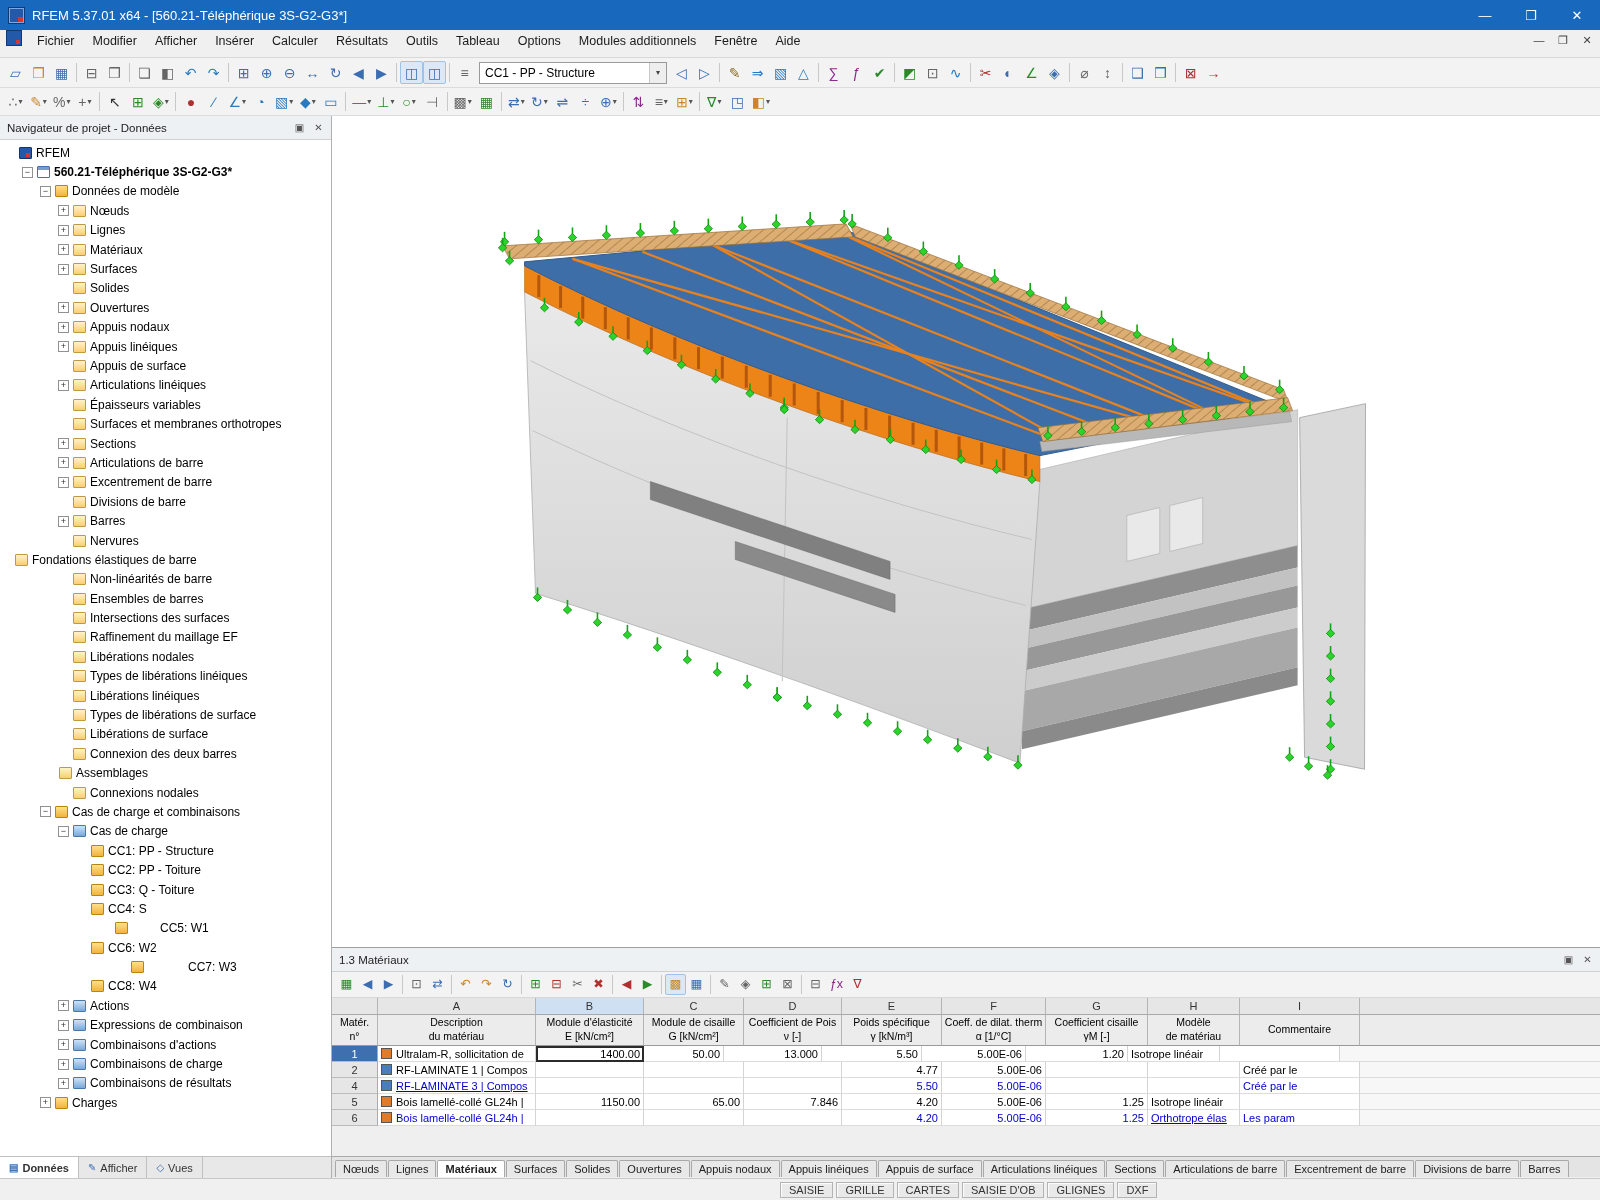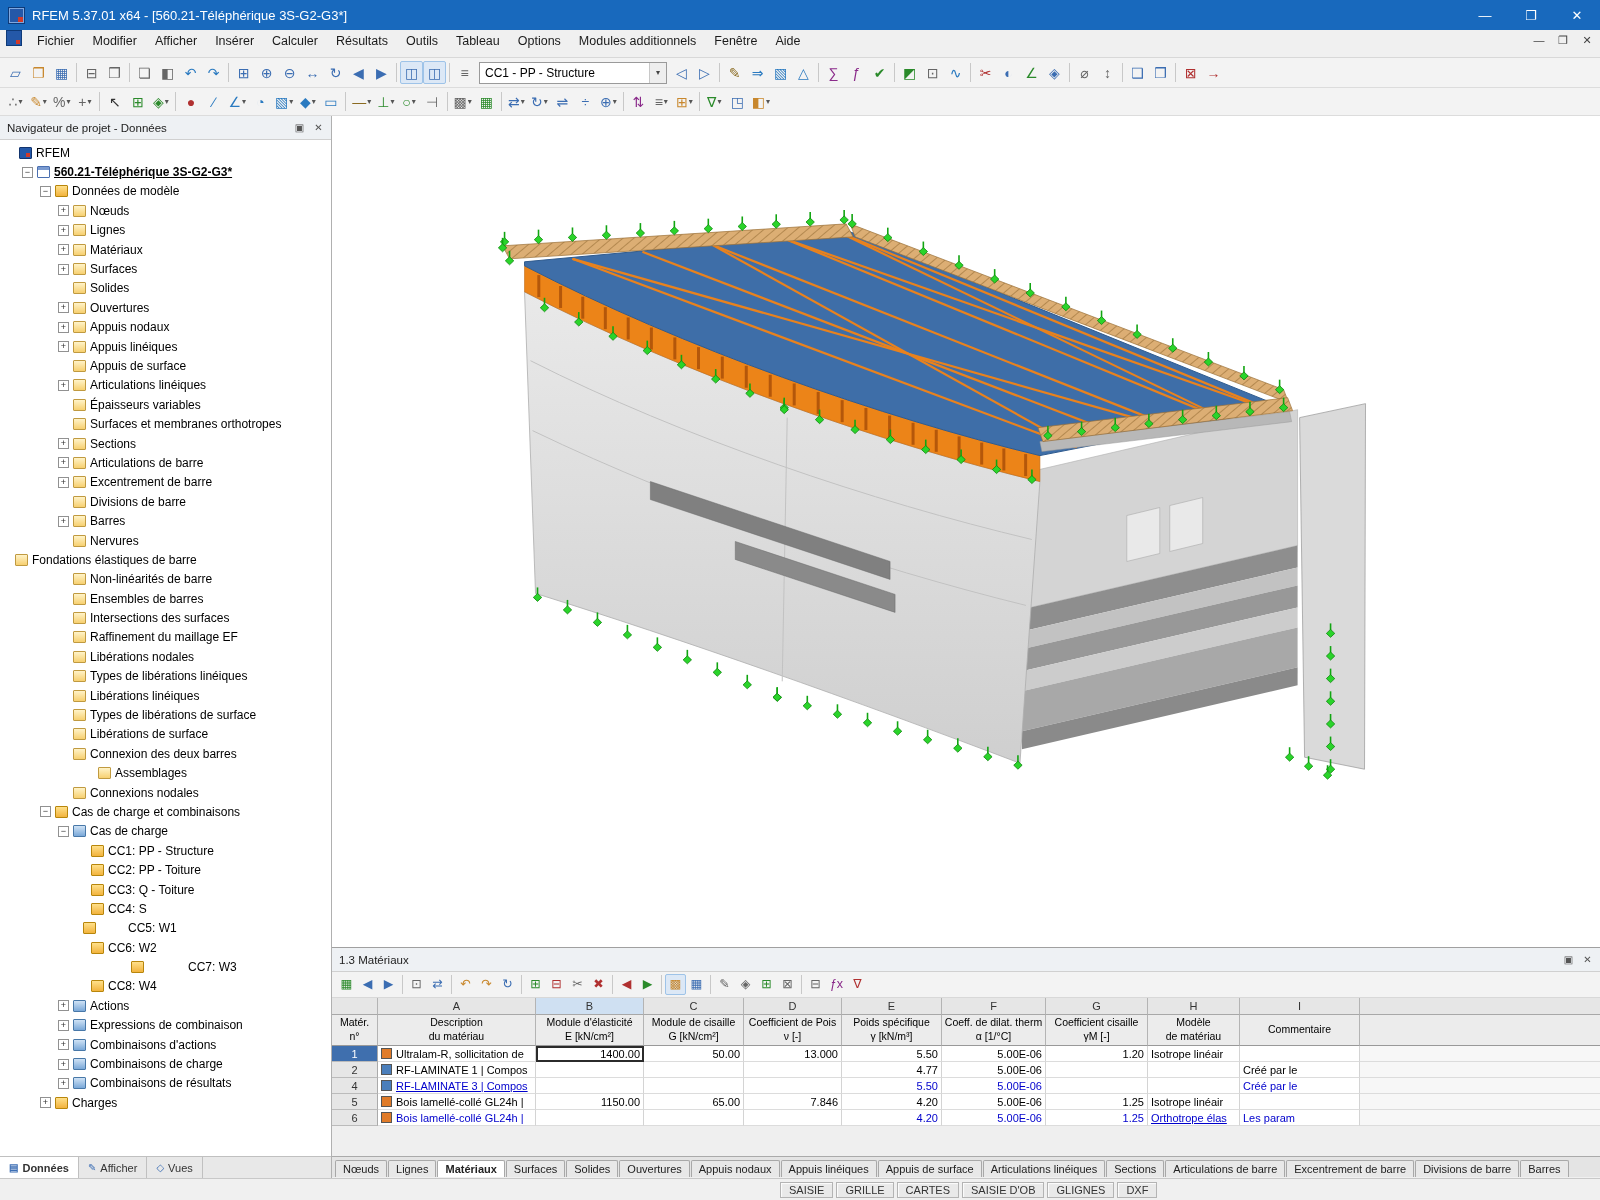--- a/index.html
+++ b/index.html
@@ -43,21 +43,21 @@
   .tree-row { height:19.4px; display:flex; align-items:center; font-size:12px; white-space:nowrap; cursor:default; }
   .expander { width:11px; height:11px; flex:none; border:1px solid #919191; background:#fff; font-size:9px; line-height:8px; text-align:center; margin-right:4px; color:#333; }
   .exp-blank { width:11px; height:11px; flex:none; margin-right:4px; }
   .ticon { width:13px; height:12px; flex:none; margin-right:4px; border-radius:1px; position:relative; }
   .ticon.folder { background:linear-gradient(#ffe08a,#f2b33d); border:1px solid #b8860b; }
   .ticon.leaf { background:linear-gradient(#fff3c8,#f7d070); border:1px solid #c09a40; }
   .ticon.cc { background:linear-gradient(#cfe2f5,#7aa8d8); border:1px solid #4878a8; }
   .ticon.rfem { background:#2458a8; border:1px solid #12346e; }
   .ticon.rfem::after { content:""; position:absolute; right:1px; bottom:1px; width:4px; height:4px; background:#d03a2a; }
   .ticon.model { background:#fff; border:1px solid #4a6fb0; box-shadow:inset 0 3px 0 #7a9ad0; }
-  .tree-label.bold { font-weight:bold;text-decoration:underline; }
+  .tree-label.bold { font-weight:bold; }
 
   .nav-tabs { height:22px; display:flex; background:#e8e8e8; border-top:1px solid #c0c0c0; }
   .nav-tab { display:flex; align-items:center; gap:4px; padding:0 9px; font-size:11px; border-right:1px solid #c0c0c0; color:#333; }
   .nav-tab.active { background:#fff; font-weight:bold; }
   .nav-tab .nt-ico { font-size:10px; color:#3c6eb4; }
 
   .right-area { flex:1; display:flex; flex-direction:column; width:1268px; }
   .viewport { height:832px; background:#fff; position:relative; border-bottom:1px solid #a0a0a0; }
   .viewport svg { width:100%; height:100%; display:block; }
 
@@ -561,21 +561,21 @@
         <div class="tree-row" style="padding-left: 58px;">
           <div class="exp-blank"></div>
           <div class="ticon leaf"></div>
           <span class="tree-label">Libérations de surface</span>
         </div>
         <div class="tree-row" style="padding-left: 58px;">
           <div class="exp-blank"></div>
           <div class="ticon leaf"></div>
           <span class="tree-label">Connexion des deux barres</span>
         </div>
-        <div class="tree-row" style="padding-left: 83px;">
+        <div class="tree-row" style="padding-left: 44px;">
           <div class="exp-blank"></div>
           <div class="ticon leaf"></div>
           <span class="tree-label">Assemblages</span>
         </div>
         <div class="tree-row" style="padding-left: 58px;">
           <div class="exp-blank"></div>
           <div class="ticon leaf"></div>
           <span class="tree-label">Connexions nodales</span>
         </div>
         <div class="tree-row" style="padding-left: 40px;">
@@ -601,21 +601,21 @@
         <div class="tree-row" style="padding-left: 76px;">
           <div class="exp-blank"></div>
           <div class="ticon folder"></div>
           <span class="tree-label">CC3: Q - Toiture</span>
         </div>
         <div class="tree-row" style="padding-left: 76px;">
           <div class="exp-blank"></div>
           <div class="ticon folder"></div>
           <span class="tree-label">CC4: S</span>
         </div>
-        <div class="tree-row" style="padding-left: 40px; gap: 28px;">
+        <div class="tree-row" style="padding-left: 72px; gap: 28px;">
           <div class="exp-blank"></div>
           <div class="ticon folder"></div>
           <span class="tree-label">CC5: W1</span>
         </div>
         <div class="tree-row" style="padding-left: 76px;">
           <div class="exp-blank"></div>
           <div class="ticon folder"></div>
           <span class="tree-label">CC6: W2</span>
         </div>
         <div class="tree-row" style="padding-left: 76px; gap: 40px;">
@@ -994,21 +994,21 @@
           </div>
           <div class="grow data-row">
             <div class="rownum sel">1</div>
             <div class="cell" style="width: 158px;">
               <span class="swatch" style="background: rgb(224, 123, 41);"></span>
               <span>Ultralam-R, sollicitation de</span>
             </div>
             <div class="cell num active-cell" style="width: 108px;">
               <span>1400.00</span>
             </div>
-            <div class="cell num" style="width: 100px; align-items: center;">
+            <div class="cell num" style="width: 80px; align-items: center;">
               <span>50.00</span>
             </div>
             <div class="cell num" style="width: 98px;">
               <span>13.000</span>
             </div>
             <div class="cell num" style="width: 100px;">
               <span>5.50</span>
             </div>
             <div class="cell num" style="width: 104px;">
               <span>5.00E-06</span>

